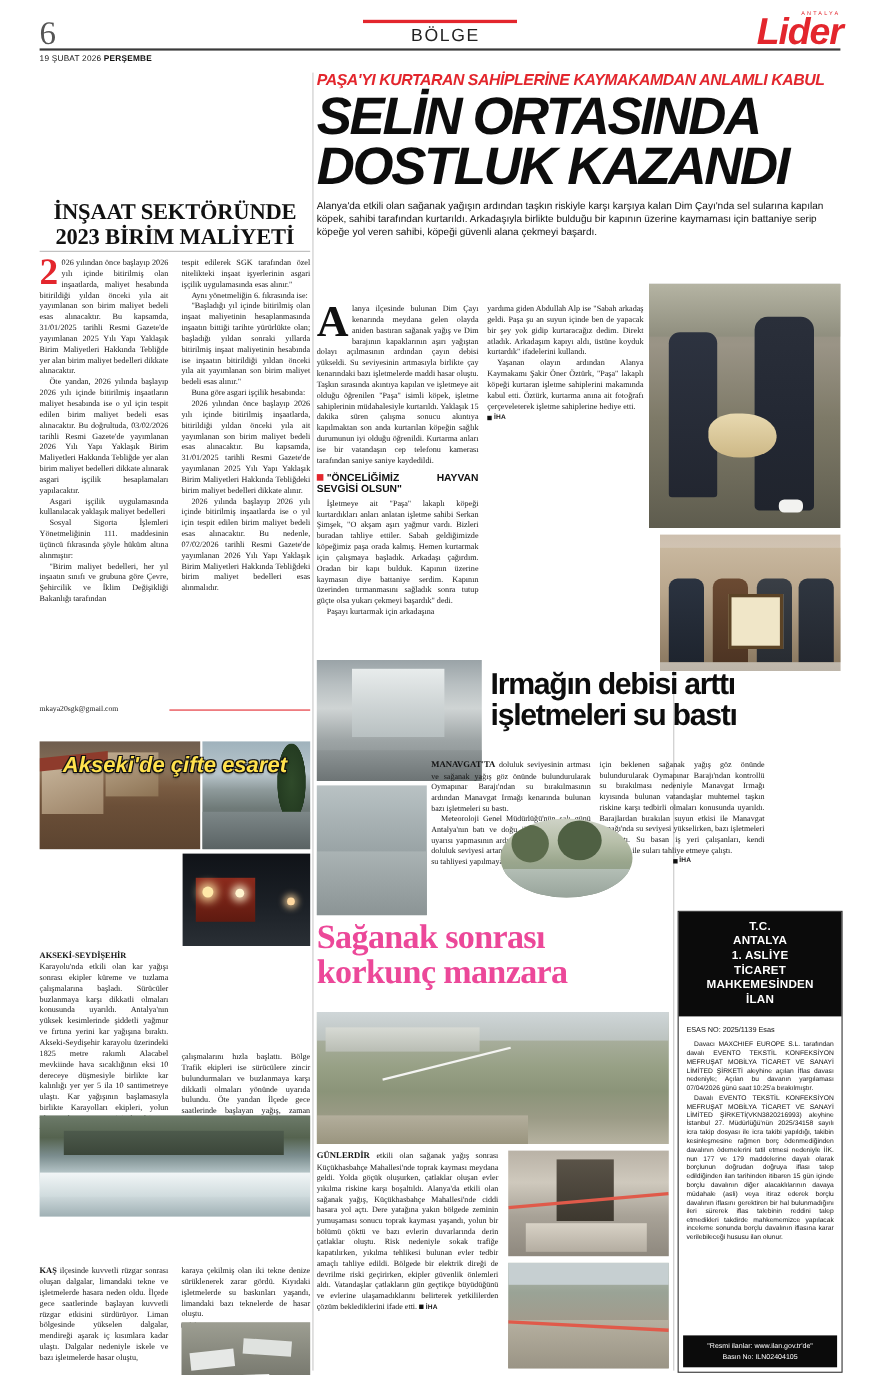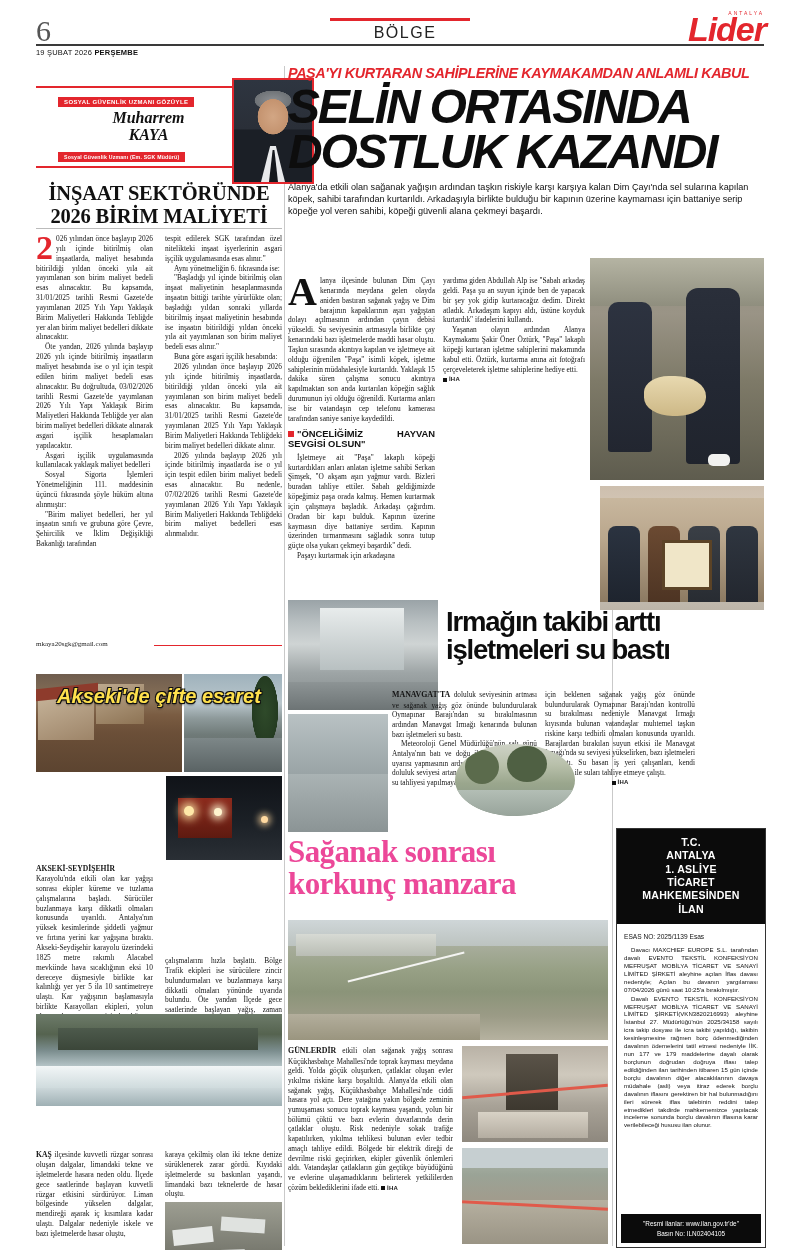--- a/index.html
+++ b/index.html
@@ -197,37 +197,22 @@
     </div>
     <div class="brand">
       <div class="sub">ANTALYA</div>
       <div class="nm">Lider</div>
     </div>
   </div>
 
   <div class="vrule" style="left:284px;top:66px;height:1180px;"></div>
   <div class="vrule" style="left:612px;top:596px;height:650px;"></div>
 
-  <div class="colbox">
-    <div class="redline"></div>
-    <div class="redline2"></div>
-    <div class="kicker">SOSYAL GÜVENLİK UZMANI GÖZÜYLE</div>
-    <div class="cname">
-      <span>Muharrem</span><br>
-      <span>KAYA</span>
-    </div>
-    <div class="ctitle">Sosyal Güvenlik Uzmanı (Em. SGK Müdürü)</div>
-    <div class="portrait">
-      <div class="face"></div>
-      <div class="shirt"></div>
-      <div class="tie"></div>
-    </div>
-  </div>
-
-  <div class="lhead">İNŞAAT SEKTÖRÜNDE 2026 BİRİM MALİYETİ</div>
+
+  <div class="lhead">İNŞAAT SEKTÖRÜNDE 2023 BİRİM MALİYETİ</div>
   <div class="lrule"></div>
 
   <div class="bt lcol1">
     <p class="ni"><span class="dropcap">2</span><span>026 yılından önce başlayıp 2026 yılı içinde bitirilmiş olan inşaatlarda, maliyet hesabında bitirildiği yıldan önceki yıla ait yayımlanan son birim maliyet bedeli esas alınacaktır. Bu kapsamda, 31/01/2025 tarihli Resmi Gazete'de yayımlanan 2025 Yılı Yapı Yaklaşık Birim Maliyetleri Hakkında Tebliğde yer alan birim maliyet bedelleri dikkate alınacaktır.</span></p>
     <p>Öte yandan, 2026 yılında başlayıp 2026 yılı içinde bitirilmiş inşaatların maliyet hesabında ise o yıl için tespit edilen birim maliyet bedeli esas alınacaktır. Bu doğrultuda, 03/02/2026 tarihli Resmi Gazete'de yayımlanan 2026 Yılı Yapı Yaklaşık Birim Maliyetleri Hakkında Tebliğde yer alan birim maliyet bedelleri dikkate alınarak asgari işçilik hesaplamaları yapılacaktır.</p>
     <p>Asgari işçilik uygulamasında kullanılacak yaklaşık maliyet bedelleri</p>
     <p>Sosyal Sigorta İşlemleri Yönetmeliğinin 111. maddesinin üçüncü fıkrasında şöyle hüküm altına alınmıştır:</p>
     <p>"Birim maliyet bedelleri, her yıl inşaatın sınıfı ve grubuna göre Çevre, Şehircilik ve İklim Değişikliği Bakanlığı tarafından</p>
   </div>
   <div class="bt lcol2">
@@ -334,21 +319,21 @@
 
   <div class="ph ph_dam">
     <div class="d1"></div>
     <div class="d2"></div>
   </div>
   <div class="ph ph_flood">
     <div class="w"></div>
   </div>
 
   <div class="irmak_head">
-    <div>Irmağın takibi arttı</div>
+    <div>Irmağın debisi arttı</div>
     <div>işletmeleri su bastı</div>
   </div>
 
   <div class="bt icol1" style="font-size:7.3px;">
     <p class="ni"><span class="lead">MANAVGAT'TA</span>
       <span>doluluk seviyesinin artması ve sağanak yağış göz önünde bulundurularak Oymapınar Barajı'ndan su bırakılmasının ardından Manavgat Irmağı kenarında bulunan bazı işletmeleri su bastı.</span></p>
     <p>Meteoroloji Genel Müdürlüğü'nün salı günü Antalya'nın batı ve doğu ilçeleri için sağanak uyarısı yapmasının ardından Manavgat ilçesinde doluluk seviyesi artan barajlarda kontrollü olarak su tahliyesi yapılmaya başlandı. Bugün</p>
   </div>
   <div class="bt icol2" style="font-size:7.3px;">
     <p class="ni">için beklenen sağanak yağış göz önünde bulundurularak Oymapınar Barajı'ndan kontrollü su bırakılması nedeniyle Manavgat Irmağı kıyısında bulunan vatandaşlar muhtemel taşkın riskine karşı tedbirli olmaları konusunda uyarıldı. Barajlardan bırakılan suyun etkisi ile Manavgat Irmağı'nda su seviyesi yükselirken, bazı işletmeleri su bastı. Su basan iş yeri çalışanları, kendi imkanları ile suları tahliye etmeye çalıştı.</p>

